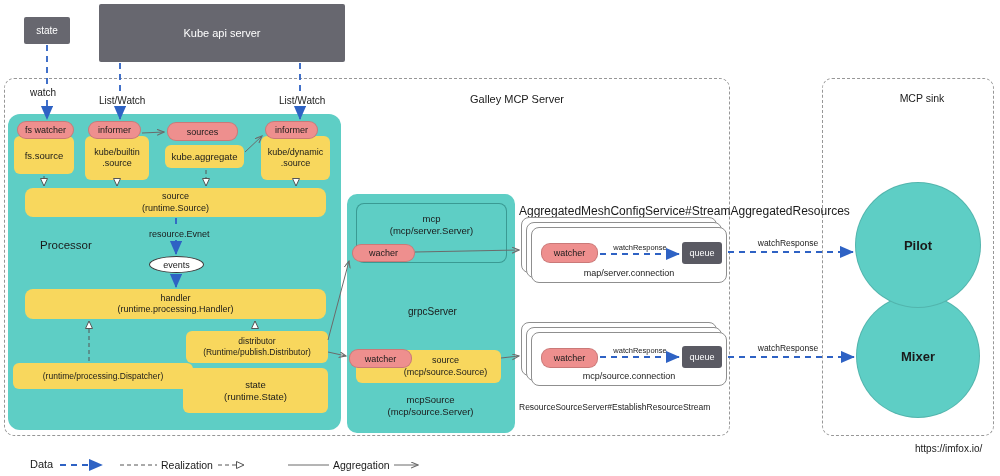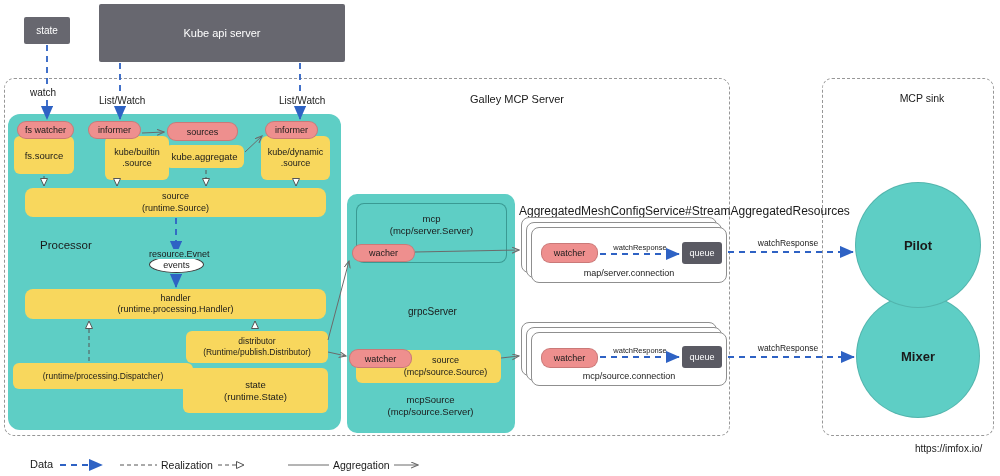--- a/index.html
+++ b/index.html
@@ -52,37 +52,37 @@
   <div class="abs lbl f11" style="left:432px;top:93px;width:170px;text-align:center;">Galley MCP Server</div>
 
   <div class="abs dashedBox" style="left:822px;top:78px;width:172px;height:358px;"></div>
   <div class="abs lbl f105" style="left:862px;top:92px;width:120px;text-align:center;">MCP sink</div>
 
   <div class="abs teal" style="left:8px;top:114px;width:333px;height:316px;border-radius:12px;"></div>
 
   <div class="abs box yellow f95" style="left:14px;top:136px;width:60px;height:38px;">fs.source</div>
   <div class="abs box pill f9" style="left:17px;top:121px;width:57px;height:18px;">fs watcher</div>
 
-  <div class="abs box yellow ml f9" style="left:85px;top:136px;width:64px;height:44px;margin-left:20px;">kube/builtin
+  <div class="abs box yellow ml f9" style="left:85px;top:136px;width:64px;height:44px;">kube/builtin
 .source</div>
   <div class="abs box pill f9" style="left:88px;top:121px;width:53px;height:18px;">informer</div>
 
   <div class="abs box pill f9" style="left:167px;top:122px;width:71px;height:19px;">sources</div>
   <div class="abs box yellow f95" style="left:165px;top:145px;width:79px;height:23px;">kube.aggregate</div>
 
   <div class="abs box yellow ml f9" style="left:261px;top:136px;width:69px;height:44px;">kube/dynamic
 .source</div>
   <div class="abs box pill f9" style="left:265px;top:121px;width:53px;height:18px;">informer</div>
 
   <div class="abs box yellow ml f9" style="left:25px;top:188px;width:301px;height:29px;border-radius:8px;">source
 (runtime.Source)</div>
 
   <div class="abs lbl f115" style="left:40px;top:239px;">Processor</div>
 
-  <div class="abs lbl tealTag f9" style="left:147px;top:229px;margin-top:20px;">resource.Evnet</div>
+  <div class="abs lbl tealTag f9" style="left:147px;top:229px;">resource.Evnet</div>
 
   <div class="abs box oval f9" style="left:149px;top:256px;width:55px;height:17px;">events</div>
 
   <div class="abs box yellow ml f9" style="left:25px;top:289px;width:301px;height:30px;border-radius:8px;">handler
 (runtime.processing.Handler)</div>
 
   <div class="abs box yellow f85" style="left:13px;top:363px;width:180px;height:26px;">(runtime/processing.Dispatcher)</div>
 
   <div class="abs box yellow ml f85" style="left:186px;top:331px;width:142px;height:32px;">distributor
 (Runtime/publish.Distributor)</div>
@@ -116,20 +116,21 @@
   </div>
 
   <div class="stackLayer" style="left:521px;top:322px;width:196px;height:54px;"></div>
   <div class="stackLayer" style="left:526px;top:327px;width:196px;height:54px;"></div>
   <div class="stack" style="left:531px;top:332px;width:196px;height:54px;">
     <div class="abs box pill f9" style="left:9px;top:15px;width:57px;height:20px;">watcher</div>
     <div class="abs box queue f9" style="left:150px;top:13px;width:40px;height:22px;">queue</div>
     <div class="abs lbl f9" style="left:0;right:0;bottom:4px;text-align:center;">mcp/source.connection</div>
   </div>
 
+  <div class="abs lbl f85" style="left:519px;top:402px;">ResourceSourceServer#EstablishResourceStream</div>
 
   <div class="abs box circle big" style="left:856px;top:294px;width:124px;height:124px;">Mixer</div>
   <div class="abs box circle big" style="left:855px;top:182px;width:126px;height:126px;">Pilot</div>
 
   <div class="abs lbl f10" style="left:871px;top:443px;margin-left:44px;">https://imfox.io/</div>
 
   <div class="abs lbl f11" style="left:30px;top:458px;">Data</div>
   <div class="abs lbl f105" style="left:161px;top:459px;">Realization</div>
   <div class="abs lbl f105" style="left:333px;top:459px;">Aggregation</div>
 

